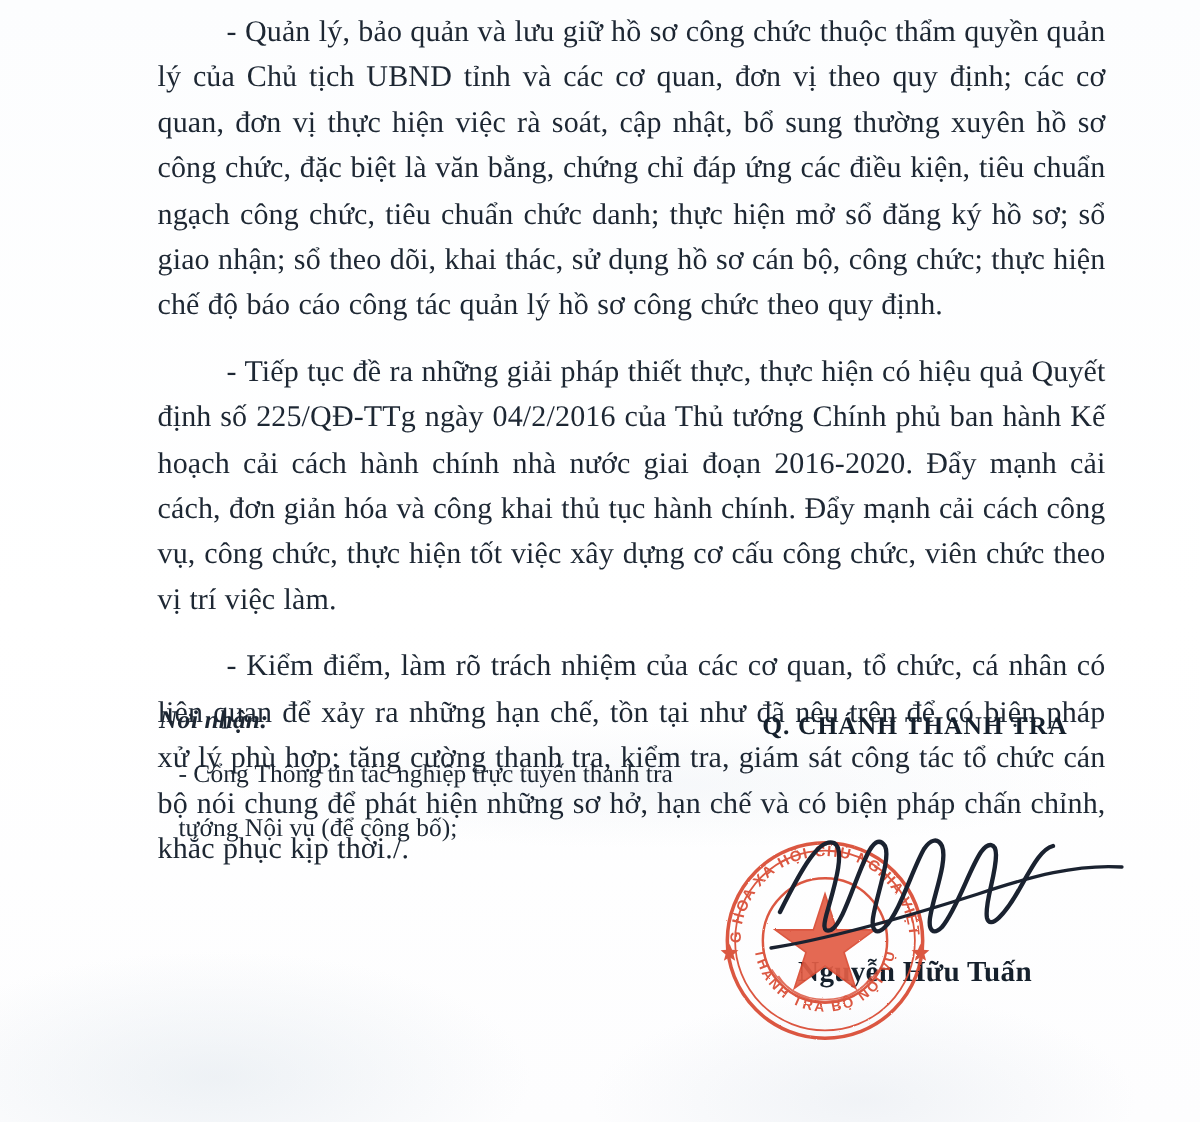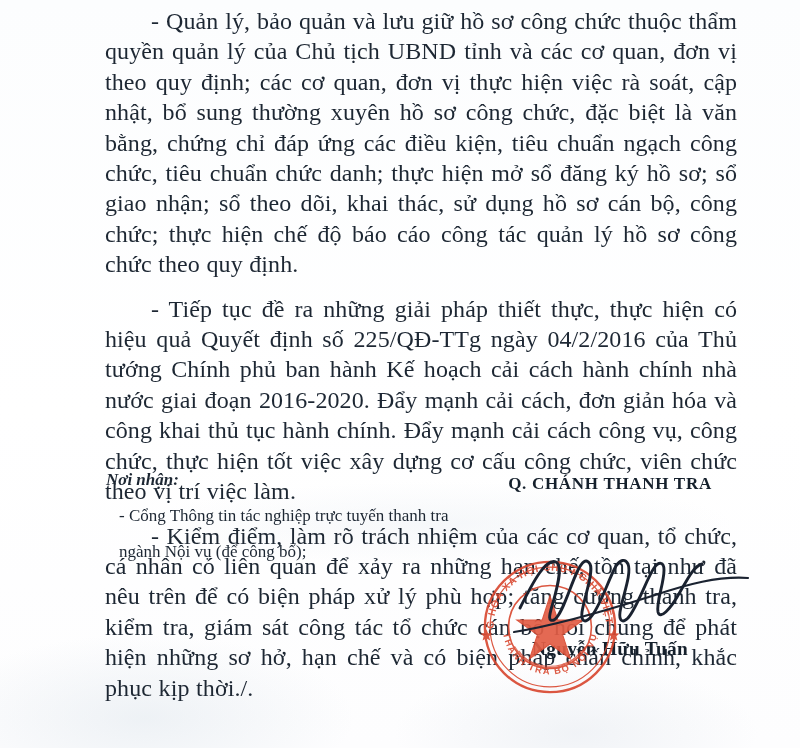--- a/index.html
+++ b/index.html
@@ -38,21 +38,21 @@
     left: 105px;
     top: 6px;
     width: 632px;
     z-index: 2;
   }
 
   .para {
     margin: 0 0 0 0;
     text-indent: 46px;
     text-align: justify;
-    font-size: 24px;
+    font-size: 20px;
     line-height: 30.4px;
     color: #1d2733;
     letter-spacing: 0.1px;
     word-spacing: 0.4px;
   }
   .para + .para {
     margin-top: 14px;
   }
 
   
@@ -150,21 +150,21 @@
     <p class="para">- Quản lý, bảo quản và lưu giữ hồ sơ công chức thuộc thẩm quyền quản lý của Chủ tịch UBND tỉnh và các cơ quan, đơn vị theo quy định; các cơ quan, đơn vị thực hiện việc rà soát, cập nhật, bổ sung thường xuyên hồ sơ công chức, đặc biệt là văn bằng, chứng chỉ đáp ứng các điều kiện, tiêu chuẩn ngạch công chức, tiêu chuẩn chức danh; thực hiện mở sổ đăng ký hồ sơ; sổ giao nhận; sổ theo dõi, khai thác, sử dụng hồ sơ cán bộ, công chức; thực hiện chế độ báo cáo công tác quản lý hồ sơ công chức theo quy định.</p>
     <p class="para">- Tiếp tục đề ra những giải pháp thiết thực, thực hiện có hiệu quả Quyết định số 225/QĐ-TTg ngày 04/2/2016 của Thủ tướng Chính phủ ban hành Kế hoạch cải cách hành chính nhà nước giai đoạn 2016-2020. Đẩy mạnh cải cách, đơn giản hóa và công khai thủ tục hành chính. Đẩy mạnh cải cách công vụ, công chức, thực hiện tốt việc xây dựng cơ cấu công chức, viên chức theo vị trí việc làm.</p>
     <p class="para">- Kiểm điểm, làm rõ trách nhiệm của các cơ quan, tổ chức, cá nhân có liên quan để xảy ra những hạn chế, tồn tại như đã nêu trên để có biện pháp xử lý phù hợp; tăng cường thanh tra, kiểm tra, giám sát công tác tổ chức cán bộ nói chung để phát hiện những sơ hở, hạn chế và có biện pháp chấn chỉnh, khắc phục kịp thời./.</p>
   </div>
 
   <div class="sig-block">
 
     <div class="recipients">
       <div class="recipients-title">Nơi nhận:</div>
       <p class="recipient-line">- Cổng Thông tin tác nghiệp trực tuyến thanh tra</p>
-      <p class="recipient-line">ngành Nội vụ (để công bố);</p>
+      <p class="recipient-line">tướng Nội vụ (để công bố);</p>
     </div>
 
     <div class="signer">
       <div class="signer-title">Q. CHÁNH THANH TRA</div>
       <div class="signer-name">Nguyễn Hữu Tuấn</div>
     </div>
   </div>
 
   <div class="seal">
     <svg viewBox="0 0 200 200" xmlns="http://www.w3.org/2000/svg">

